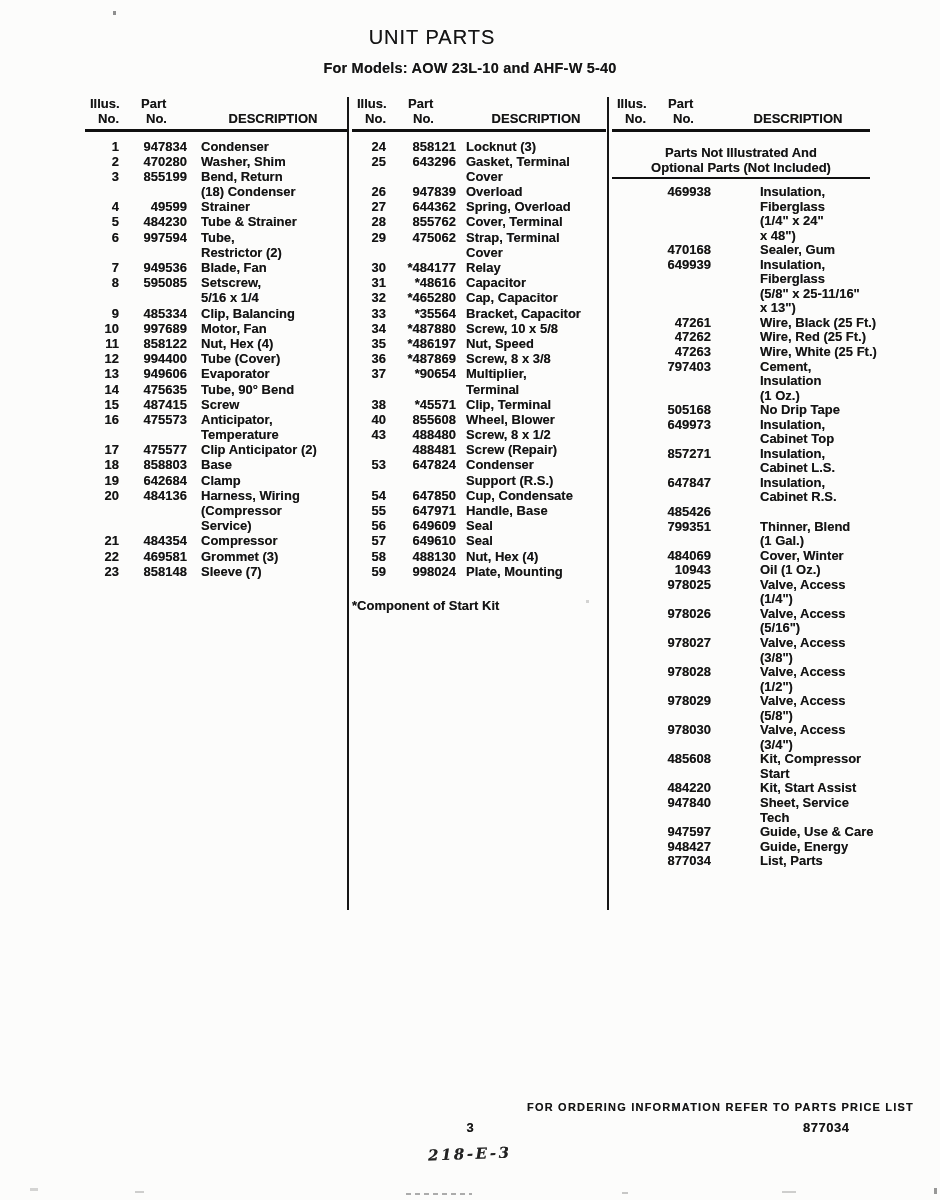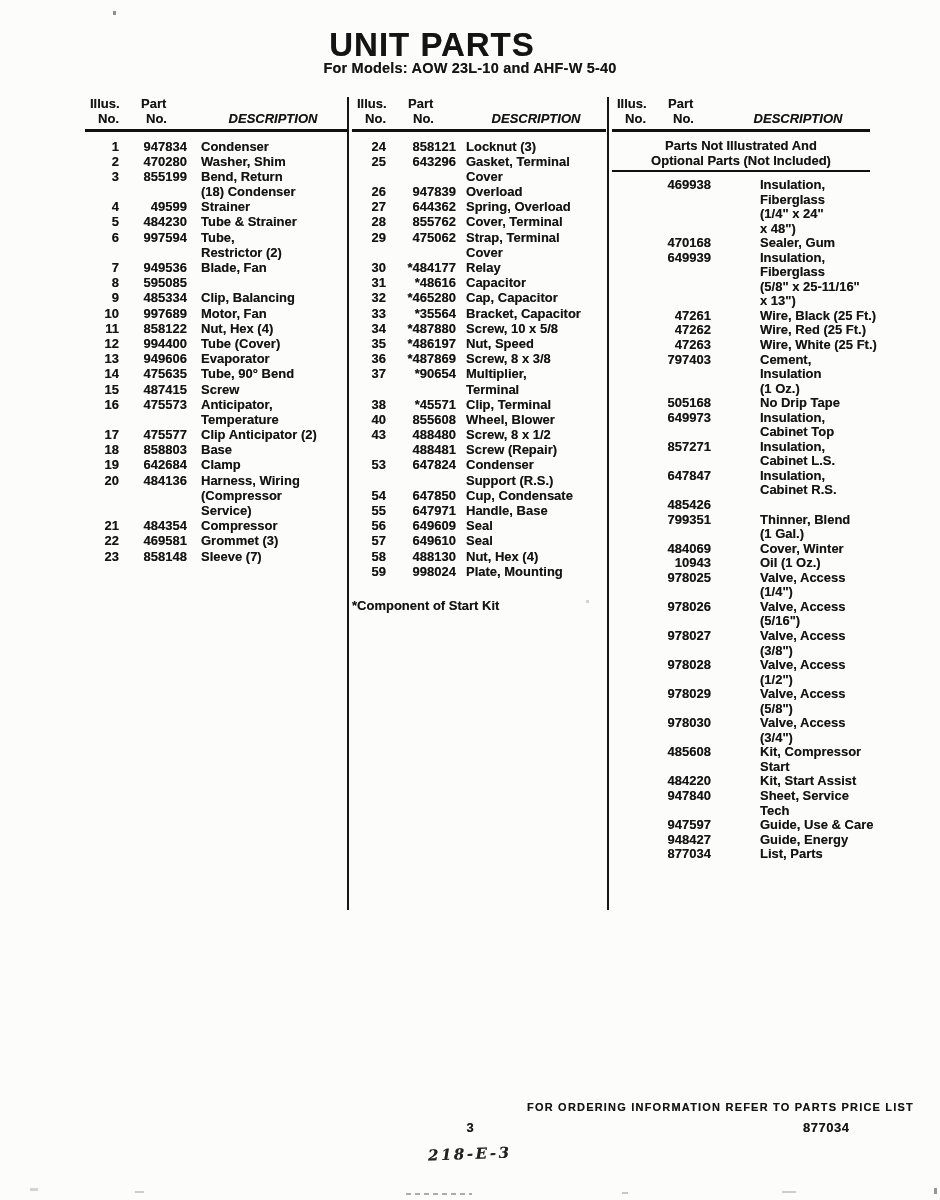--- a/index.html
+++ b/index.html
@@ -1,37 +1,37 @@
 <!DOCTYPE html>
 <html><head>
 <meta charset="utf-8">
 <style>
   html,body{margin:0;padding:0;background:#e8e8e6;}
   .page{position:relative;width:940px;height:1200px;background:#fcfcfb;margin:0 auto;
         font-family:"Liberation Sans",sans-serif;color:#141414;overflow:hidden;
         text-shadow:0 0 .5px rgba(20,20,20,.55);}
   .title{position:absolute;top:26px;left:0;width:864px;text-align:center;
-         font-size:33px;font-weight:bold;letter-spacing:1px;}
+         font-size:20px;font-weight:normal;letter-spacing:1px;}
   .subtitle{position:absolute;top:60px;left:0;width:940px;text-align:center;
             font-size:14.5px;font-weight:bold;letter-spacing:.2px;}
   .col{position:absolute;top:97px;font-size:13px;font-weight:bold;}
   .col-a{left:85px;width:262px;}
   .col-b{left:352px;width:254px;}
   .col-c{left:612px;width:258px;}
   .vline{position:absolute;top:97px;width:2px;height:813px;background:#161616;}
   .vline1{left:347px;} .vline2{left:607px;}
   .hr{display:grid;grid-template-columns:34px 70px 1fr;}
   .hr1{height:14px;line-height:14px;}
   .hr2{height:16px;line-height:16px;}
   .hr .h-illus{text-align:right;padding-left:5px;white-space:nowrap;}
   .hr1 .h-part{padding-left:22px;white-space:nowrap;}
   .hr2 .h-part{padding-left:27px;white-space:nowrap;}
-  .h-desc{text-align:center;padding-left:10px;white-space:nowrap;font-style:italic;}
+  .h-desc{text-align:center;padding-left:10px;white-space:nowrap;}
   .hline{height:2.5px;background:#101010;margin-top:2px;}
-  .banner{text-align:center;padding-top:6px;}
+  .banner{text-align:center;padding-top:13px;}
   .bline{height:15px;line-height:15px;white-space:nowrap;}
   .rows{margin-top:7px;}
   .col-c .rows{margin-top:6px;}
   .prow{display:grid;align-items:start;}
   .col-a .prow{grid-template-columns:34px 68px 1fr;}
   .col-b .prow{grid-template-columns:34px 70px 1fr;}
   .col-c .prow{grid-template-columns:99px 1fr;gap:36px;}
   .c-illus,.c-part{text-align:right;white-space:nowrap;}
   .col-a .c-desc{padding-left:14px;}
   .col-b .c-desc{padding-left:10px;}
@@ -130,20 +130,24 @@
         <div class="prow">
           <span class="c-illus">7</span>
           <span class="c-part">949536</span>
           <span class="c-desc">
             <div class="line">Blade, Fan</div>
           </span>
         </div>
         <div class="prow">
           <span class="c-illus">8</span>
           <span class="c-part">595085</span>
+          <span class="c-desc">
+            <div class="line">Setscrew,</div>
+            <div class="line">5/16 x 1/4</div>
+          </span>
         </div>
         <div class="prow">
           <span class="c-illus">9</span>
           <span class="c-part">485334</span>
           <span class="c-desc">
             <div class="line">Clip, Balancing</div>
           </span>
         </div>
         <div class="prow">
           <span class="c-illus">10</span>

